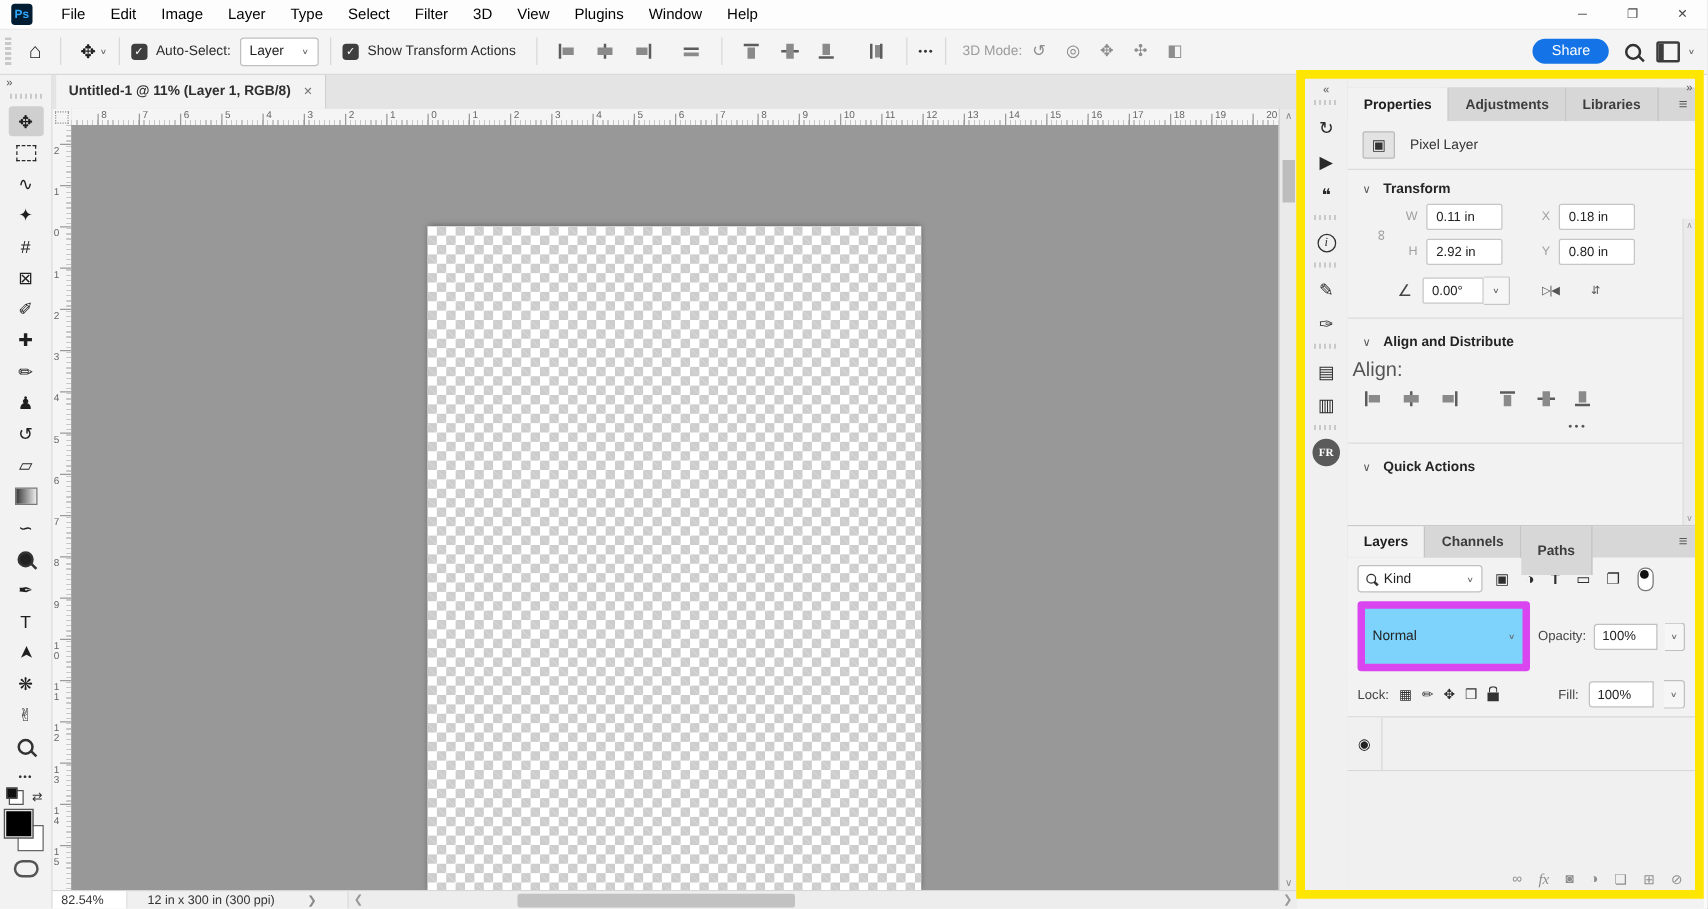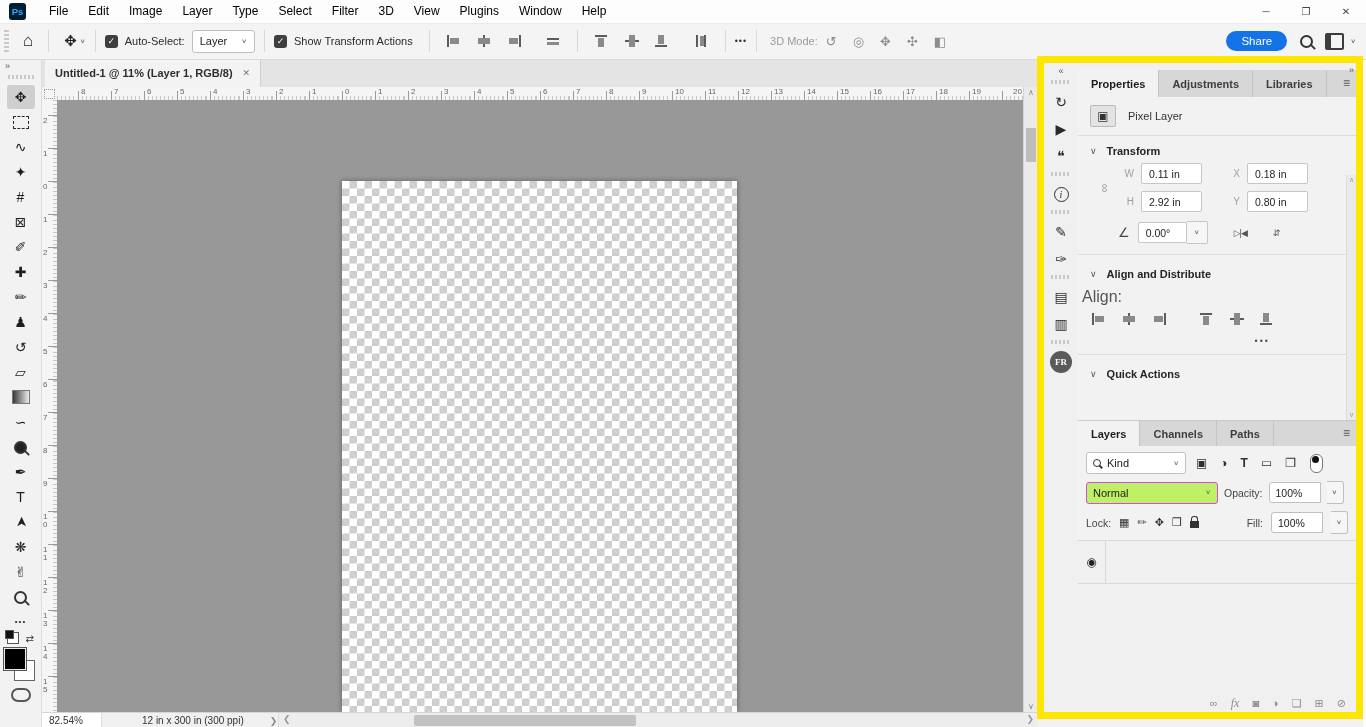--- a/index.html
+++ b/index.html
@@ -121,21 +121,21 @@
   .vscroll{position:absolute;left:982px;top:28px;width:14px;height:625px;background:#eaeaea;
            border-left:1px solid #d4d4d4}
   .vthumb{position:absolute;left:2px;top:41px;width:10px;height:34px;background:#bdbdbd}
   .scroll-arrow{position:absolute;width:14px;text-align:center;font-size:8px;color:#8a8a8a}
 
   
   .statusrow{position:absolute;left:0;top:653px;width:996px;height:15px;background:#f0f0f0;
              border-top:1px solid #d6d6d6;display:flex;align-items:center;font-size:10px}
   .zoom-field{background:#fff;height:15px;display:flex;align-items:center;padding:0 8px;
               border-right:1px solid #dcdcdc;color:#333;min-width:44px}
-  .doc-info{color:#333;margin-left:40px;white-space:nowrap}
+  .doc-info{color:#333;margin-left:16px;white-space:nowrap}
   .status-chev{color:#8a8a8a;font-size:9px;margin-left:26px}
   .hscroll{position:absolute;left:237px;top:0;width:759px;height:15px;background:#ededed;
            border-left:1px solid #dcdcdc}
   .hthumb{position:absolute;left:135px;top:2px;width:222px;height:11px;background:#c2c2c2;border-radius:2px}
   .hs-arrow{position:absolute;top:1px;font-size:9px;color:#9a9a9a}
 
   
   .dock{position:absolute;left:1044px;top:63px;width:312px;height:649px;background:#f0f0f0;z-index:10}
   .dock-frame{position:absolute;left:1037px;top:56px;width:326px;height:663px;box-sizing:border-box;
               border:7px solid #ffe600;z-index:40;pointer-events:none}
@@ -193,22 +193,22 @@
   .layers-group{position:relative;height:292px;display:flex;flex-direction:column;background:#f0f0f0}
   .ltabbar{position:relative;height:25px;background:#d7d7d7;display:flex;flex:none}
   .lfilter-row{display:flex;align-items:center;padding:6px 8px 5px 8px;gap:7px;background:#f2f2f2;flex:none}
   .kind-combo{width:86px;height:20px;background:#fff;border:1px solid #c0c0c0;border-radius:3px;
               display:flex;align-items:center;gap:6px;padding:0 6px;font-size:11px;color:#222}
   .kind-combo .spacer{flex:1}
   .kicon{font-size:12px;color:#2f2f2f;margin:0 3px}
   .pill{width:11px;height:17px;border-radius:6px;background:#fff;border:1px solid #777;position:relative;margin-left:4px}
   .pill::before{content:"";position:absolute;top:1px;left:1px;width:7px;height:7px;border-radius:50%;background:#111}
   .blend-row{display:flex;align-items:center;padding:2px 8px 5px 8px;gap:6px;background:#f2f2f2;flex:none}
-  .blend-select{width:118px;height:20px;background:#bef264;border:1px solid #d946ef;border-radius:3px;
-                display:flex;align-items:center;justify-content:space-between;padding:0 6px;font-size:11px}
+  .blend-select{width:118px;height:20px;background:#7dd3fc;border:6px solid #d946ef;border-radius:3px;
+                display:flex;align-items:center;justify-content:space-between;padding:12px 6px;font-size:11px}
   .small-label{font-size:10.5px;color:#444}
   .pct-box{width:44px;height:19px;background:#fff;border:1px solid #c0c0c0;border-radius:3px 0 0 3px;
            display:flex;align-items:center;padding-left:6px;font-size:10.5px}
   .pct-chev{width:16px;height:21px;border:1px solid #c0c0c0;border-left:none;border-radius:0 3px 3px 0;
             background:#f6f6f6;display:flex;align-items:center;justify-content:center}
   .lock-row{display:flex;align-items:center;padding:2px 8px 6px 8px;gap:8px;background:#f2f2f2;
             border-bottom:1px solid #d8d8d8;flex:none}
   .lockico{font-size:11px;color:#2f2f2f}
   .padlock{position:relative;width:9px;height:7px;background:#333;margin-top:4px;display:inline-block}
   .padlock::before{content:"";position:absolute;top:-5px;left:1px;width:5px;height:4px;
@@ -621,21 +621,21 @@
         <div class="pscroll">
           <span style="top:1px">∧</span>
           <span style="bottom:1px">∨</span>
         </div>
       </div>
 
       <div class="layers-group">
         <div class="ltabbar">
           <span class="ptab active" style="height:25px">Layers</span>
           <span class="ptab" style="height:25px">Channels</span>
-          <span class="ptab" style="height:25px">Paths</span>
+          <span class="ptab" style="height:39px">Paths</span>
           <span class="panel-menu" style="top:5px">≡</span>
         </div>
         <div class="lfilter-row">
           <span class="kind-combo">
             <span class="mag small"></span>
             <span>Kind</span>
             <span class="spacer"></span>
             <span class="chev">∨</span>
           </span>
           <span class="kicon">▣</span>

